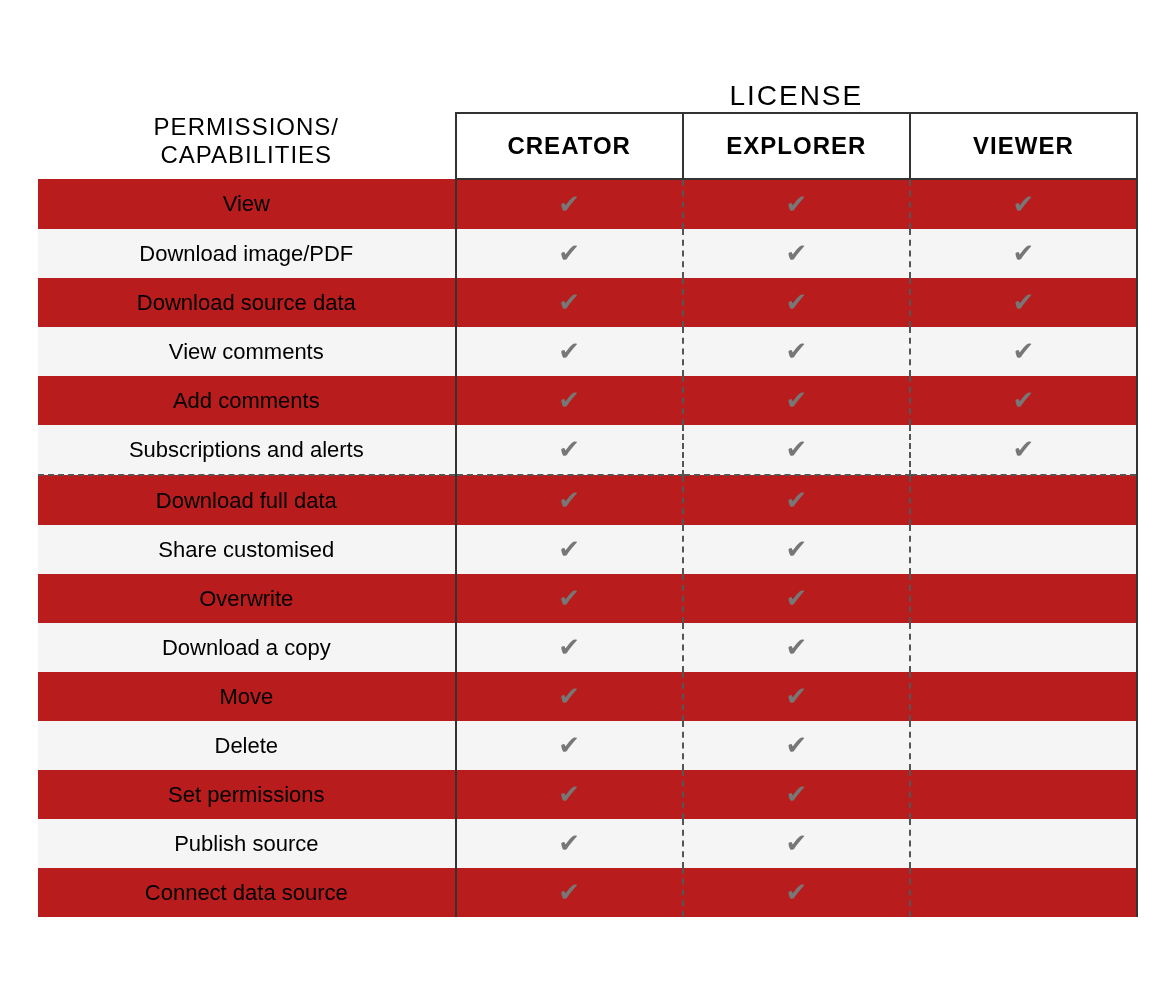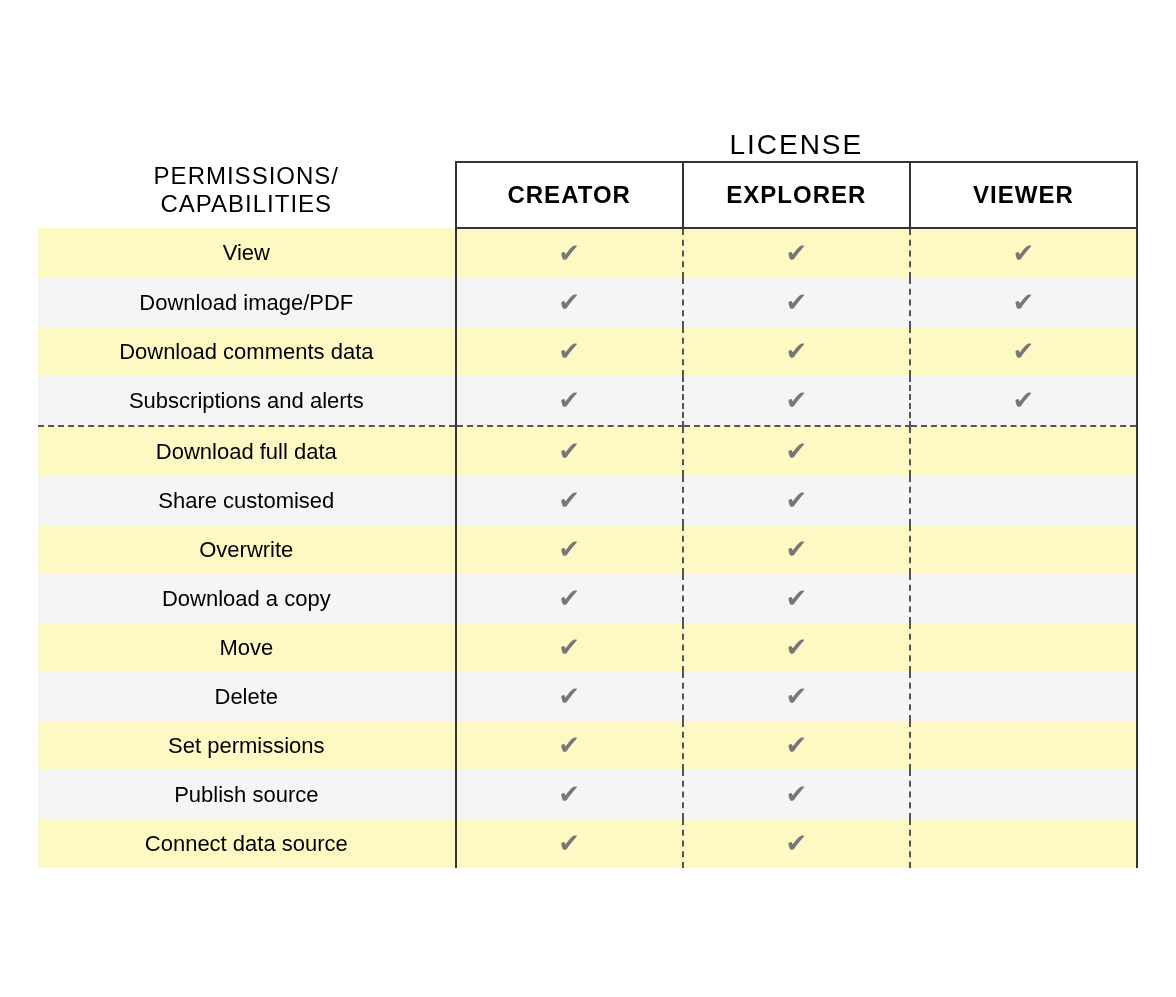--- a/index.html
+++ b/index.html
@@ -59,21 +59,21 @@
     thead tr.col-header td.col-permissions {
       border: none;
       vertical-align: bottom;
       font-weight: normal;
       font-size: 24px;
       text-align: center;
       padding: 0 8px 10px 8px;
     }
 
     tbody tr {
-      background: #fef9c3;
+      background: #b91c1c;
     }
 
     tbody tr:nth-child(even) {
       background: #f5f5f5;
     }
 
     tbody tr td {
       padding: 9px 8px;
       text-align: center;
       font-size: 22px;
@@ -139,21 +139,33 @@
           <td><span class="check"></span></td>
           <td><span class="check"></span></td>
         </tr>
         <tr>
           <td>Download image/PDF</td>
           <td><span class="check"></span></td>
           <td><span class="check"></span></td>
           <td><span class="check"></span></td>
         </tr>
         <tr>
-          <td>Download comments data</td>
+          <td>Download source data</td>
+          <td><span class="check"></span></td>
+          <td><span class="check"></span></td>
+          <td><span class="check"></span></td>
+        </tr>
+        <tr>
+          <td>View comments</td>
+          <td><span class="check"></span></td>
+          <td><span class="check"></span></td>
+          <td><span class="check"></span></td>
+        </tr>
+        <tr>
+          <td>Add comments</td>
           <td><span class="check"></span></td>
           <td><span class="check"></span></td>
           <td><span class="check"></span></td>
         </tr>
         <tr class="section-end">
           <td>Subscriptions and alerts</td>
           <td><span class="check"></span></td>
           <td><span class="check"></span></td>
           <td><span class="check"></span></td>
         </tr>

